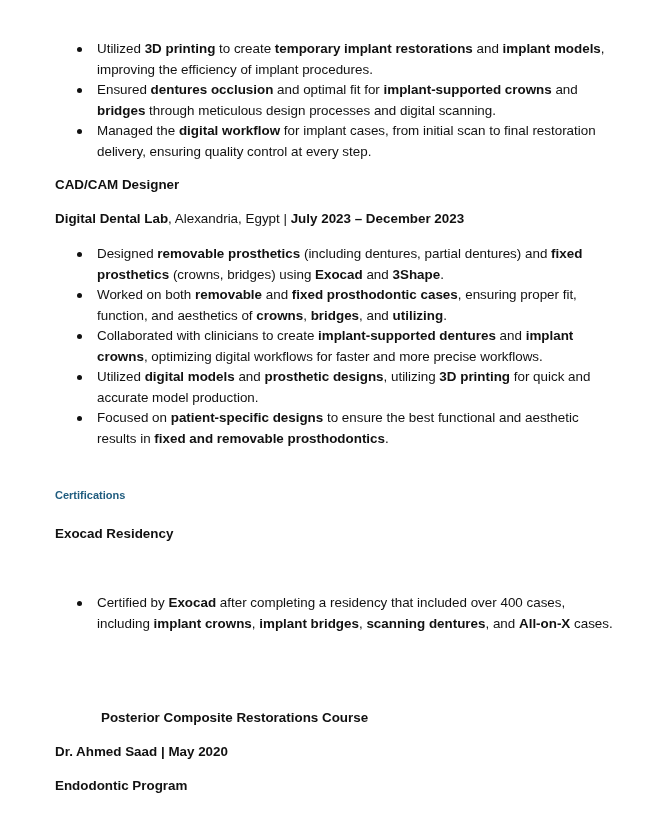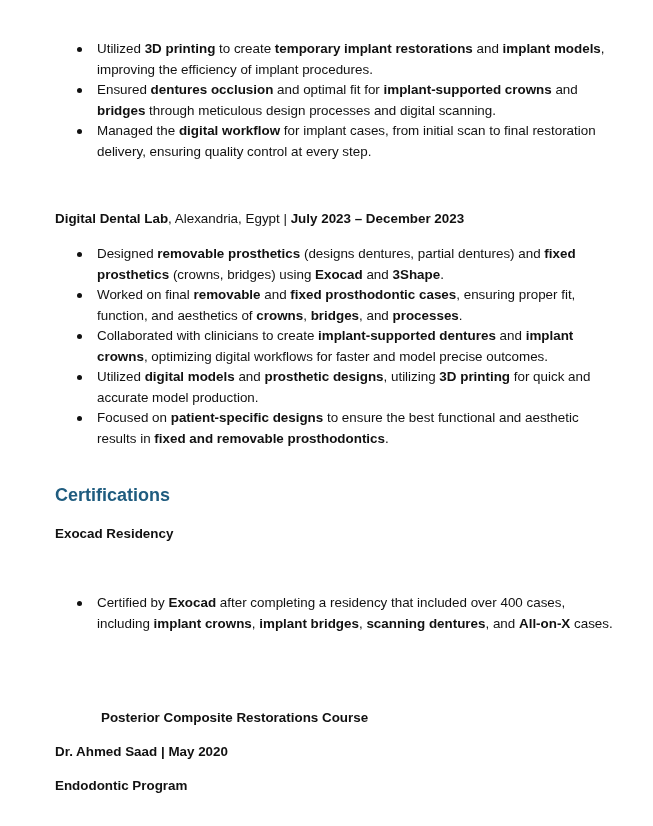--- a/index.html
+++ b/index.html
@@ -48,47 +48,48 @@
     .line {
       position: absolute;
       left: 55px;
       white-space: nowrap;
       line-height: 20px;
     }
     .bold { font-weight: bold; }
     .section-heading {
       position: absolute;
       left: 55px;
-      font-size: 18px;
+      font-size: 11px;
       font-weight: bold;
       color: #1f5c7f;
       line-height: 20px;
     }
     b { font-weight: bold; }
   </style>
 </head>
 <body>
 
 <div class="page">
 
   <ul class="bullets" style="top:39px;">
       <li><span class="dot"></span><span>Utilized </span><b>3D printing</b><span> to create </span><b>temporary implant restorations</b><span> and </span><b>implant models</b><span>, improving the efficiency of implant procedures.</span></li>
       <li><span class="dot"></span><span>Ensured </span><b>dentures occlusion</b><span> and optimal fit for </span><b>implant-supported crowns</b><span> and </span><b>bridges</b><span> through meticulous design processes and digital scanning.</span></li>
       <li><span class="dot"></span><span>Managed the </span><b>digital workflow</b><span> for implant cases, from initial scan to final restoration delivery, ensuring quality control at every step.</span></li>
     </ul>
 
+  <div class="line bold" style="top:175px;">CAD/CAM Designer</div>
 
   <div class="line" style="top:209px;">
     <b>Digital Dental Lab</b><span>, Alexandria, Egypt | </span><b>July 2023 – December 2023</b>
   </div>
 
   <ul class="bullets" style="top:244px;">
-      <li><span class="dot"></span><span>Designed </span><b>removable prosthetics</b><span> (designs dentures, partial dentures) and </span><b>fixed prosthetics</b><span> (crowns, bridges) using </span><b>Exocad</b><span> and </span><b>3Shape</b><span>.</span></li>
-      <li><span class="dot"></span><span>Worked on final </span><b>removable</b><span> and </span><b>fixed prosthodontic cases</b><span>, ensuring proper fit, function, and aesthetics of </span><b>crowns</b><span>, </span><b>bridges</b><span>, and </span><b>processes</b><span>.</span></li>
-      <li><span class="dot"></span><span>Collaborated with clinicians to create </span><b>implant-supported dentures</b><span> and </span><b>implant crowns</b><span>, optimizing digital workflows for faster and model precise outcomes.</span></li>
+      <li><span class="dot"></span><span>Designed </span><b>removable prosthetics</b><span> (including dentures, partial dentures) and </span><b>fixed prosthetics</b><span> (crowns, bridges) using </span><b>Exocad</b><span> and </span><b>3Shape</b><span>.</span></li>
+      <li><span class="dot"></span><span>Worked on both </span><b>removable</b><span> and </span><b>fixed prosthodontic cases</b><span>, ensuring proper fit, function, and aesthetics of </span><b>crowns</b><span>, </span><b>bridges</b><span>, and </span><b>utilizing</b><span>.</span></li>
+      <li><span class="dot"></span><span>Collaborated with clinicians to create </span><b>implant-supported dentures</b><span> and </span><b>implant crowns</b><span>, optimizing digital workflows for faster and more precise workflows.</span></li>
       <li><span class="dot"></span><span>Utilized </span><b>digital models</b><span> and </span><b>prosthetic designs</b><span>, utilizing </span><b>3D printing</b><span> for quick and accurate model production.</span></li>
       <li><span class="dot"></span><span>Focused on </span><b>patient-specific designs</b><span> to ensure the best functional and aesthetic results in </span><b>fixed and removable prosthodontics</b><span>.</span></li>
     </ul>
 
   <div class="section-heading" style="top:485px;">Certifications</div>
 
   <div class="line bold" style="top:524px;">Exocad Residency</div>
 
   <ul class="bullets" style="top:593px;">
       <li><span class="dot"></span><span>Certified by </span><b>Exocad</b><span> after completing a residency that included over 400 cases, including </span><b>implant crowns</b><span>, </span><b>implant bridges</b><span>, </span><b>scanning dentures</b><span>, and </span><b>All-on-X</b><span> cases.</span></li>

